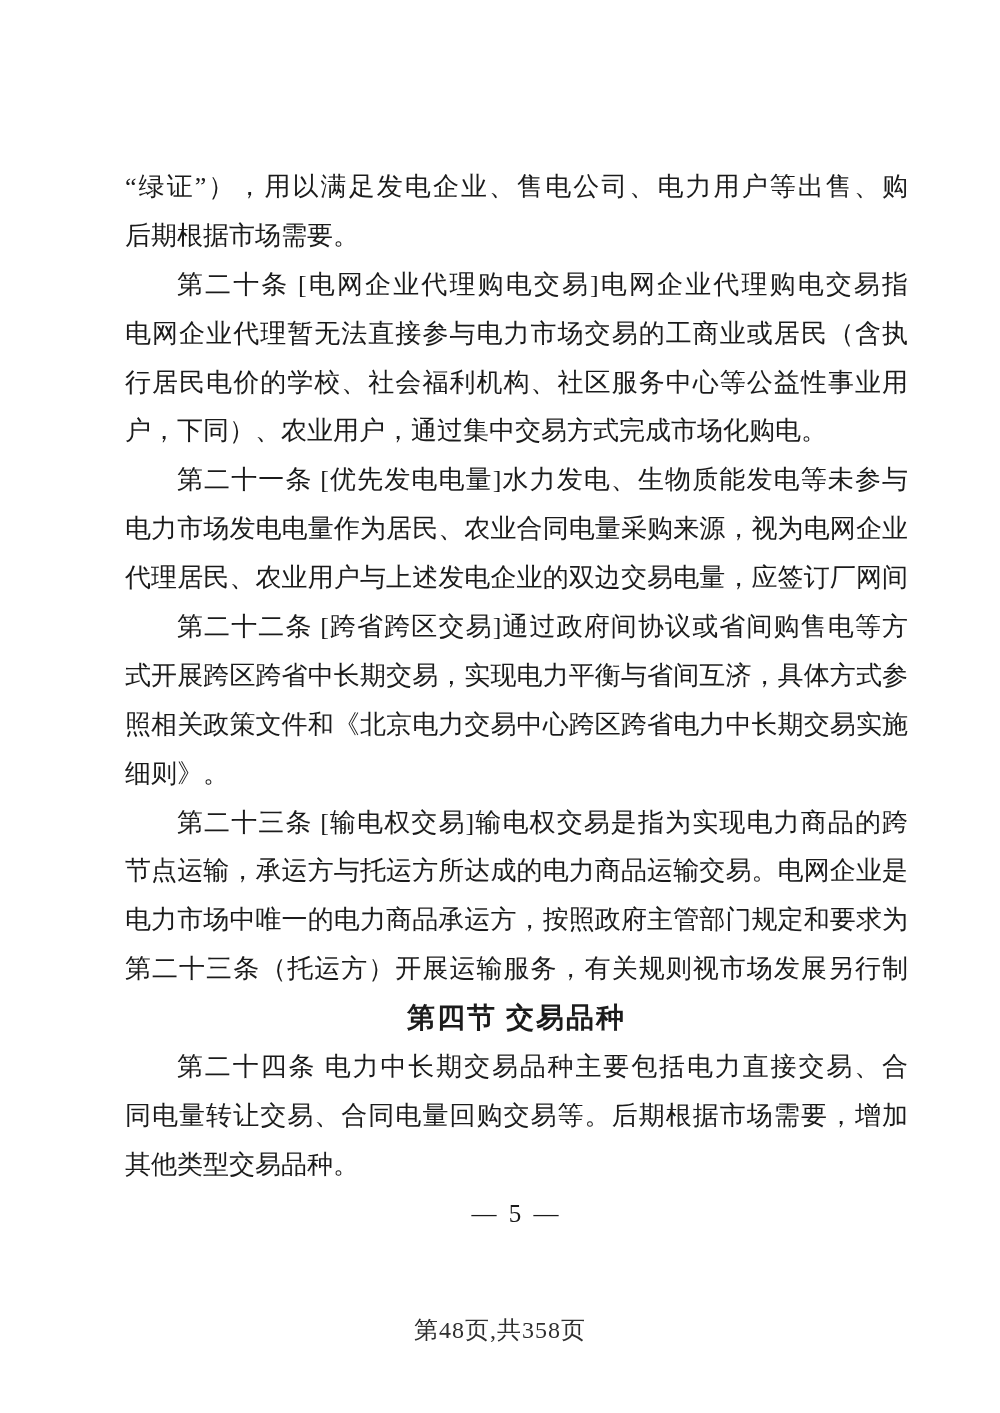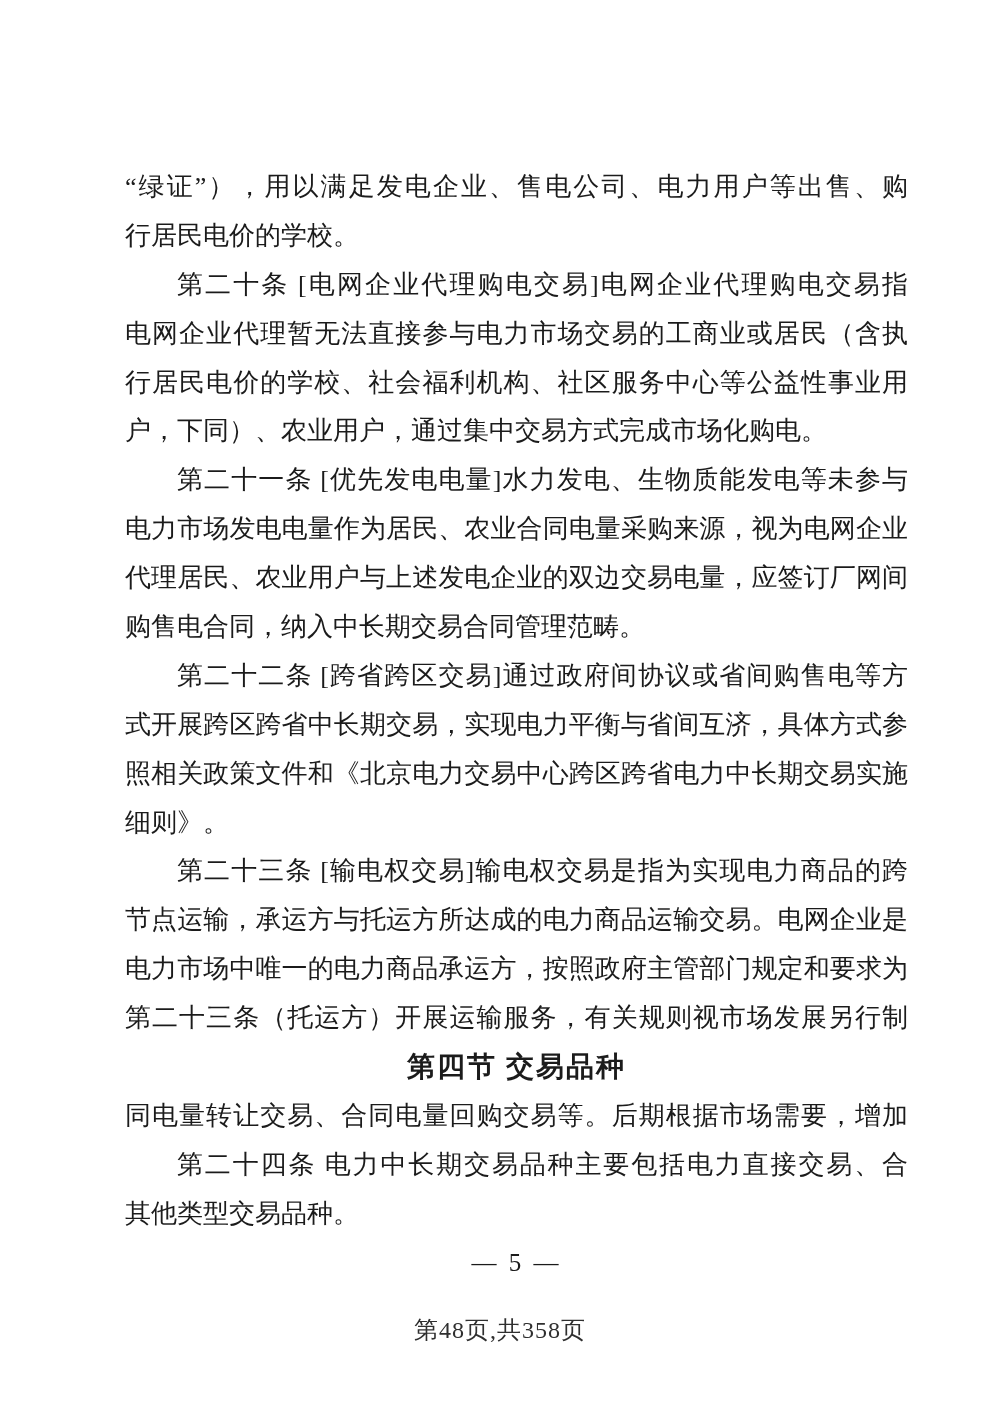--- a/index.html
+++ b/index.html
@@ -66,37 +66,36 @@
     color: var(--footer-color);
     letter-spacing: 1px;
   }
 </style>
 </head>
 <body>
 
 <div class="page">
   <div class="doc-body">
       <div class="line ">“绿证”），用以满足发电企业、售电公司、电力用户等出售、购</div>
-      <div class="line para-end">行居民电价的学校。</div>
+      <div class="line para-end">后期根据市场需要。</div>
       <div class="line indent">第二十条 [电网企业代理购电交易]电网企业代理购电交易指</div>
       <div class="line ">电网企业代理暂无法直接参与电力市场交易的工商业或居民（含执</div>
       <div class="line ">行居民电价的学校、社会福利机构、社区服务中心等公益性事业用</div>
       <div class="line para-end">户，下同）、农业用户，通过集中交易方式完成市场化购电。</div>
       <div class="line indent">第二十一条 [优先发电电量]水力发电、生物质能发电等未参与</div>
       <div class="line ">电力市场发电电量作为居民、农业合同电量采购来源，视为电网企业</div>
       <div class="line ">代理居民、农业用户与上述发电企业的双边交易电量，应签订厂网间</div>
-      <div class="line para-end">购售电合同，纳入中长期交易合同管理范畴。</div>
       <div class="line indent">第二十二条 [跨省跨区交易]通过政府间协议或省间购售电等方</div>
       <div class="line ">式开展跨区跨省中长期交易，实现电力平衡与省间互济，具体方式参</div>
       <div class="line ">照相关政策文件和《北京电力交易中心跨区跨省电力中长期交易实施</div>
       <div class="line para-end">细则》。</div>
       <div class="line indent">第二十三条 [输电权交易]输电权交易是指为实现电力商品的跨</div>
       <div class="line ">节点运输，承运方与托运方所达成的电力商品运输交易。电网企业是</div>
       <div class="line ">电力市场中唯一的电力商品承运方，按照政府主管部门规定和要求为</div>
       <div class="line para-end">第二十三条（托运方）开展运输服务，有关规则视市场发展另行制订。</div>
       <div class="line heading">第四节 交易品种</div>
+      <div class="line indent">第二十四条 电力中长期交易品种主要包括电力直接交易、合</div>
       <div class="line ">同电量转让交易、合同电量回购交易等。后期根据市场需要，增加</div>
-      <div class="line indent">第二十四条 电力中长期交易品种主要包括电力直接交易、合</div>
       <div class="line para-end">其他类型交易品种。</div>
       <div class="line pagenum">— 5 —</div>
     </div>
   <div class="page-footer">第48页,共358页</div>
 </div>
 
 </body></html>

